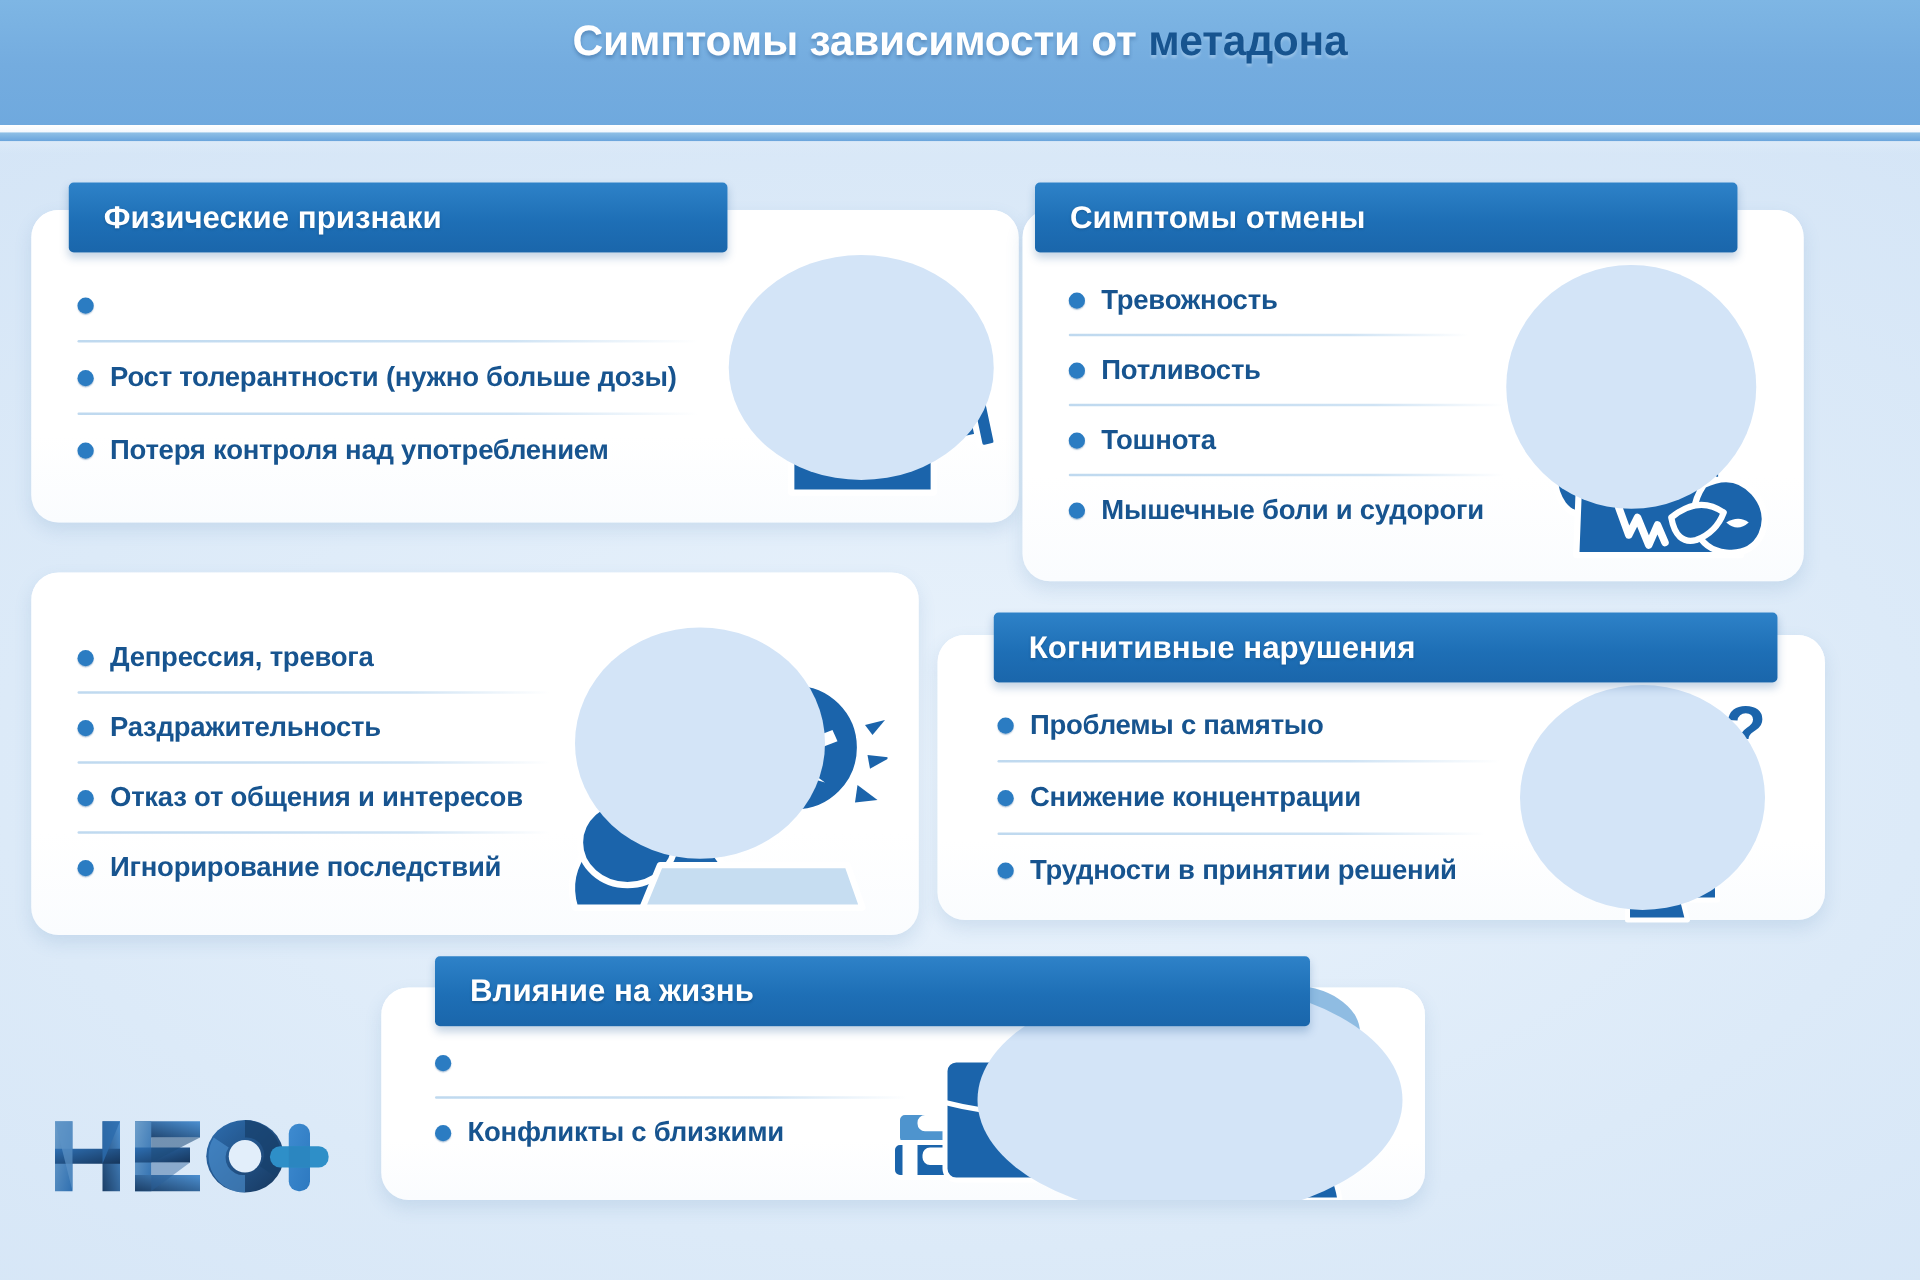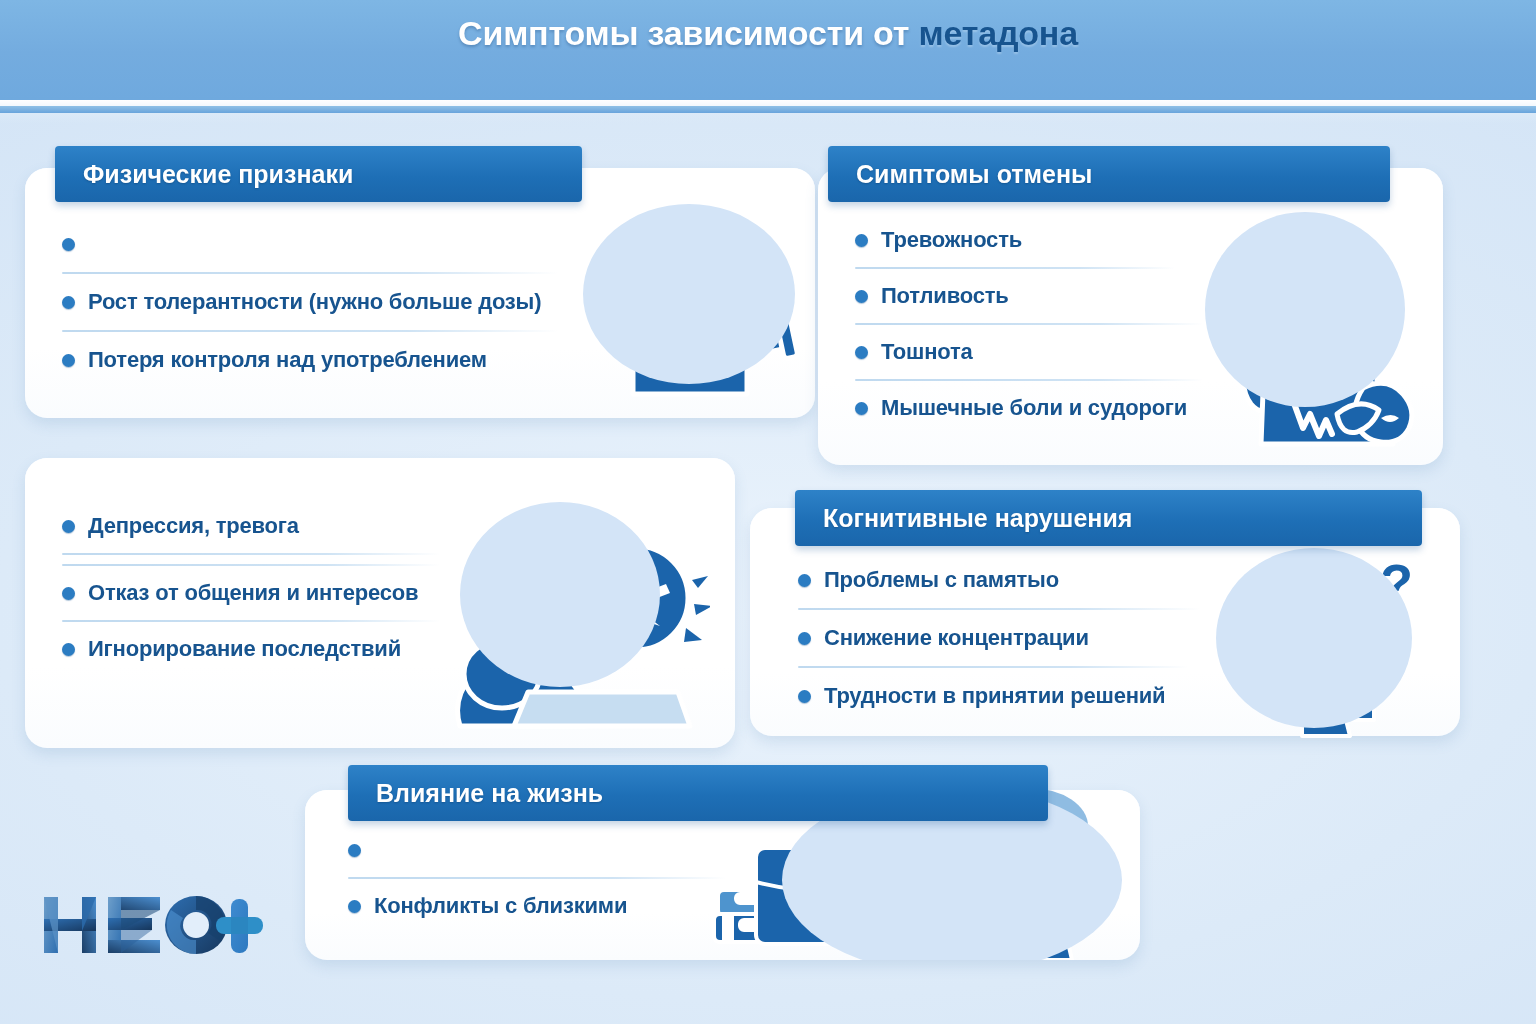--- a/index.html
+++ b/index.html
@@ -303,20 +303,24 @@
       </g>
     </svg>
   </div>
 
   <div class="bullets" style="left:62px; top:508px; width:400px;">
     <div class="bullet-row" style="height:36px;">
       <span class="bullet-dot"></span>
       <span class="bullet-text">Депрессия, тревога</span>
     </div>
     <div class="sep" style="width:378px; margin:9px 0 9px 0;"></div>
+    <div class="bullet-row" style="height:36px;">
+      <span class="bullet-dot"></span>
+      <span class="bullet-text">Раздражительность</span>
+    </div>
     <div class="sep" style="width:378px; margin:9px 0 9px 0;"></div>
     <div class="bullet-row" style="height:36px;">
       <span class="bullet-dot"></span>
       <span class="bullet-text">Отказ от общения и интересов</span>
     </div>
     <div class="sep" style="width:378px; margin:9px 0 9px 0;"></div>
     <div class="bullet-row" style="height:36px;">
       <span class="bullet-dot"></span>
       <span class="bullet-text">Игнорирование последствий</span>
     </div>

